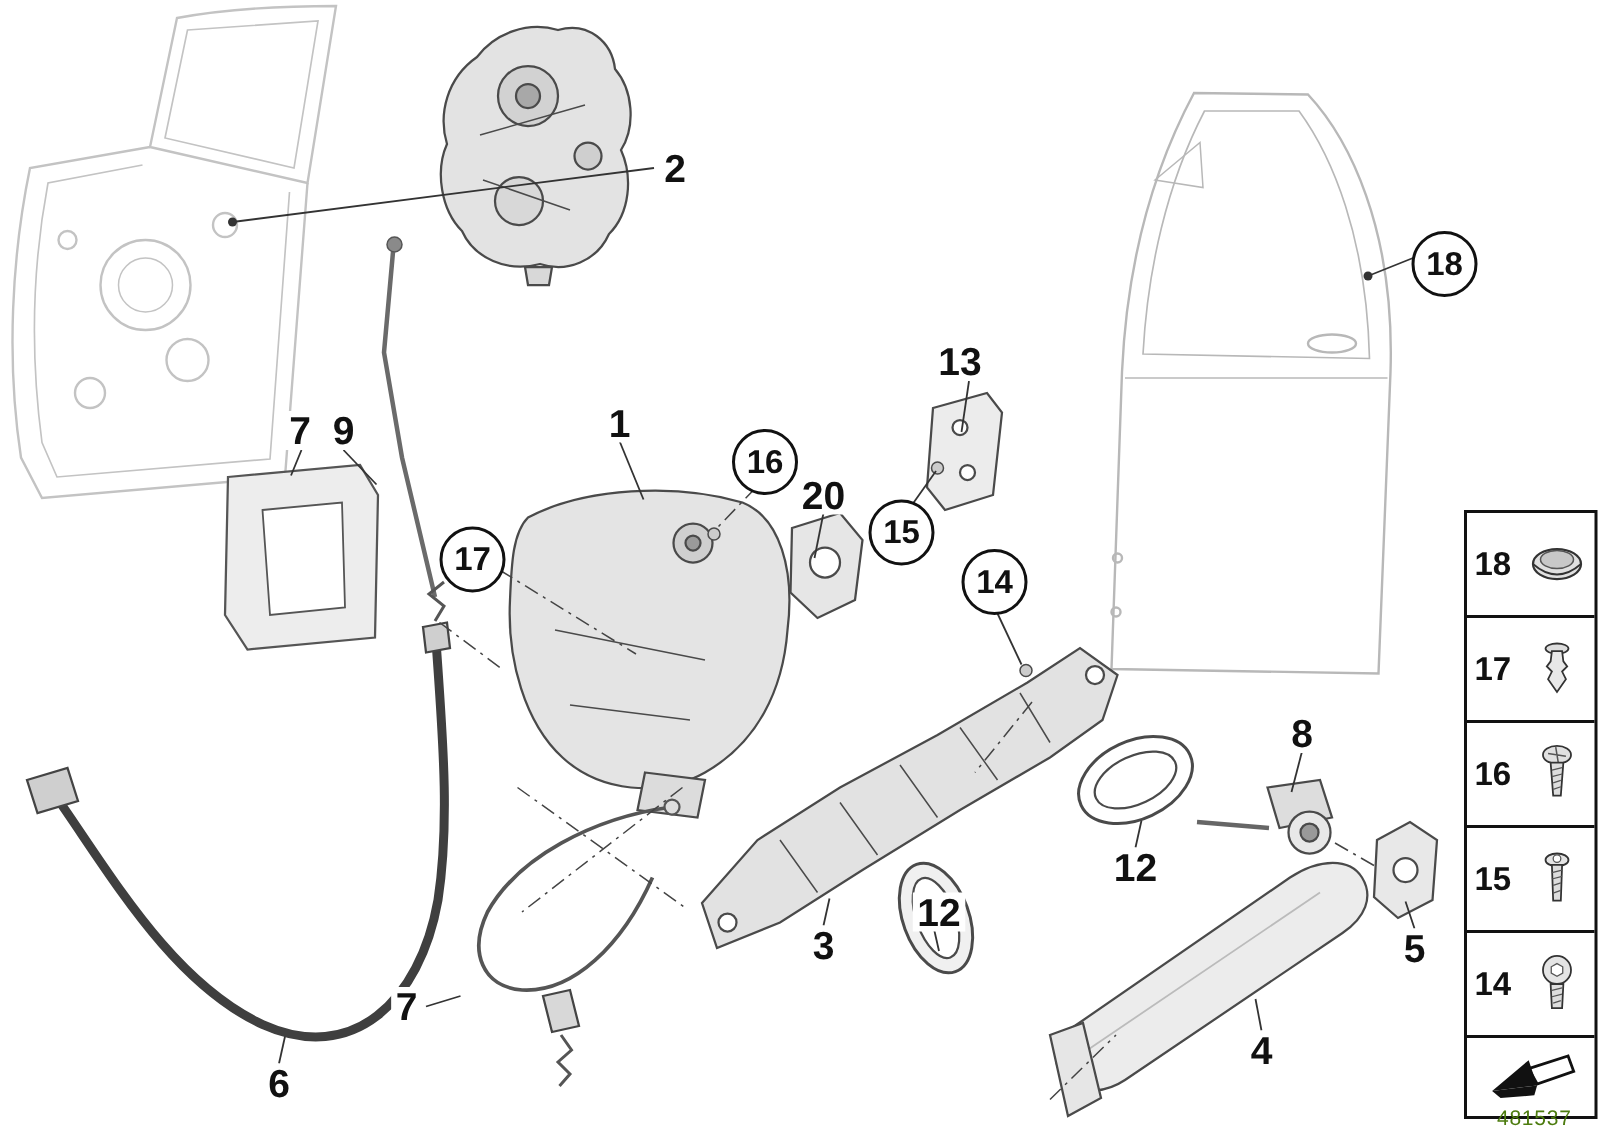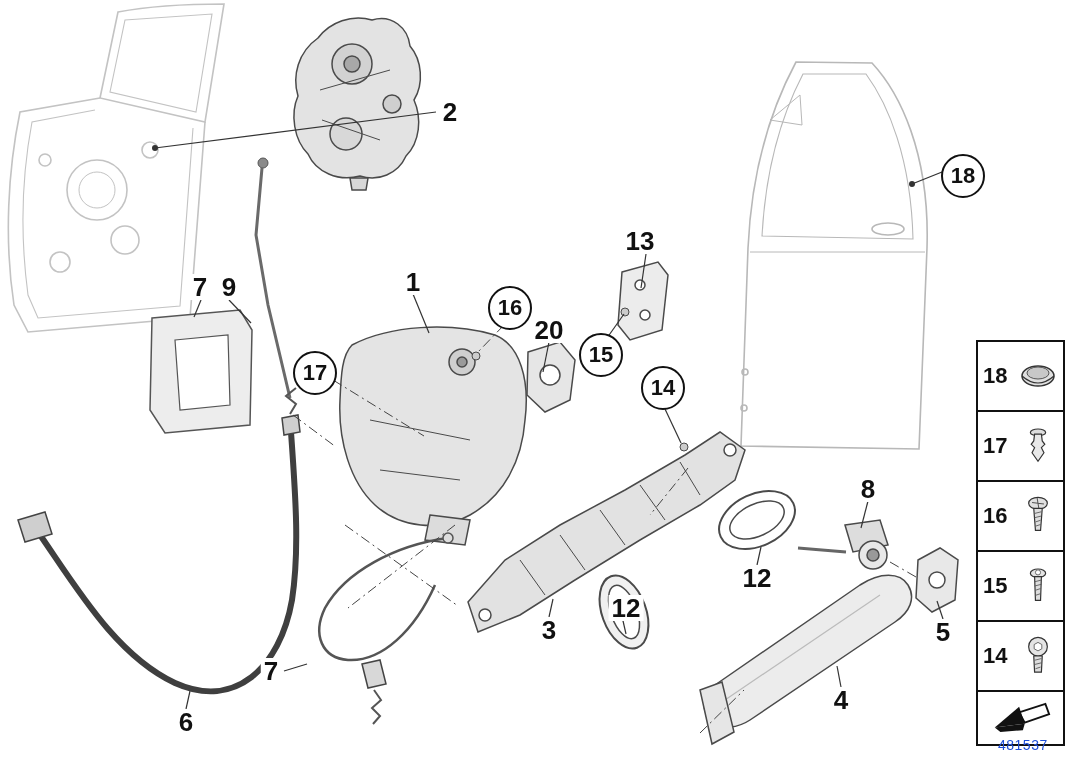--- a/index.html
+++ b/index.html
@@ -13,21 +13,21 @@
            display:flex;align-items:center;justify-content:center;font-size:22px;padding:0;}
   #legend{position:absolute;left:976px;top:340px;width:89px;z-index:3;background:#fff;
           border:2px solid #111;box-sizing:border-box;}
   .legend-item{height:68px;border-bottom:2px solid #111;display:flex;align-items:center;}
   .legend-item:last-child{border-bottom:none;}
   .legend-num{font:bold 22px "Liberation Sans",sans-serif;color:#111;width:30px;
           text-align:left;padding-left:5px;}
   .legend-icon{flex:1;display:flex;align-items:center;justify-content:center;}
   .legend-arrow{height:52px;display:flex;align-items:center;justify-content:center;}
   #plate-number{position:absolute;left:998px;top:737px;z-index:3;
-          font:14px "Liberation Sans",sans-serif;color:#1d4ed8;letter-spacing:.5px;}
+          font:14px "Liberation Sans",sans-serif;color:#4d7c0f;letter-spacing:.5px;}
 </style>
 </head>
 <body>
 
 <div id="stage">
 
   <svg class="art" width="1080" height="759" viewBox="0 0 1080 759">
 
     <g stroke="#c3c3c3" fill="none" stroke-width="1.6">
       <path d="M118 12 C150 6 190 4 224 4 L205 122 L100 98 Z"></path>

